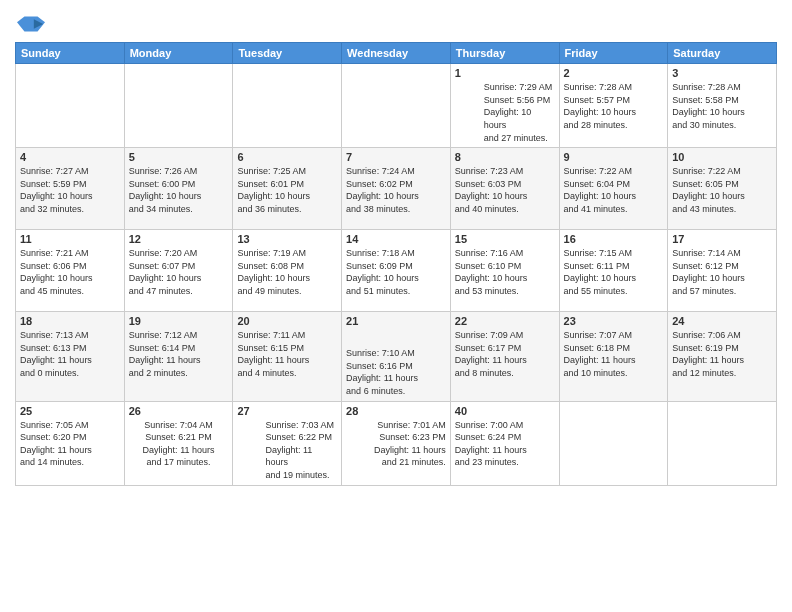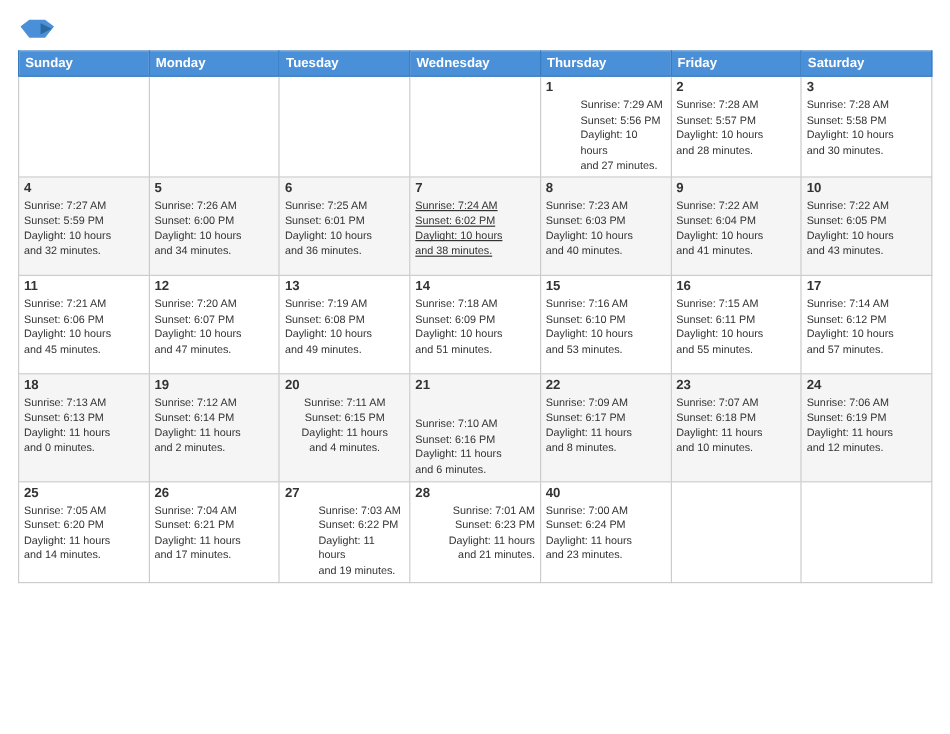--- a/index.html
+++ b/index.html
@@ -176,21 +176,21 @@
           </td>
           <td>
             <div class="day-number">6</div>
             <div class="day-info" style="white-space: pre-line;">Sunrise: 7:25 AM
 Sunset: 6:01 PM
 Daylight: 10 hours
 and 36 minutes.</div>
           </td>
           <td>
             <div class="day-number">7</div>
-            <div class="day-info" style="white-space: pre-line; text-decoration: underline;">Sunrise: 7:24 AM
+            <div class="day-info" style="white-space: pre-line;">Sunrise: 7:24 AM
 Sunset: 6:02 PM
 Daylight: 10 hours
 and 38 minutes.</div>
           </td>
           <td>
             <div class="day-number">8</div>
             <div class="day-info" style="white-space: pre-line;">Sunrise: 7:23 AM
 Sunset: 6:03 PM
 Daylight: 10 hours
 and 40 minutes.</div>
@@ -271,21 +271,21 @@
           </td>
           <td>
             <div class="day-number">19</div>
             <div class="day-info" style="white-space: pre-line;">Sunrise: 7:12 AM
 Sunset: 6:14 PM
 Daylight: 11 hours
 and 2 minutes.</div>
           </td>
           <td>
             <div class="day-number">20</div>
-            <div class="day-info" style="white-space: pre-line; text-align: center;">Sunrise: 7:11 AM
+            <div class="day-info" style="white-space: pre-line;">Sunrise: 7:11 AM
 Sunset: 6:15 PM
 Daylight: 11 hours
 and 4 minutes.</div>
           </td>
           <td>
             <div class="day-number">21</div>
             <div class="day-info" style="white-space: pre-line; margin-top: 20px;">Sunrise: 7:10 AM
 Sunset: 6:16 PM
 Daylight: 11 hours
 and 6 minutes.</div>
@@ -315,21 +315,21 @@
         <tr>
           <td>
             <div class="day-number">25</div>
             <div class="day-info" style="white-space: pre-line;">Sunrise: 7:05 AM
 Sunset: 6:20 PM
 Daylight: 11 hours
 and 14 minutes.</div>
           </td>
           <td>
             <div class="day-number">26</div>
-            <div class="day-info" style="white-space: pre-line;">Sunrise: 7:04 AM
+            <div class="day-info" style="white-space: pre-line; text-align: center;">Sunrise: 7:04 AM
 Sunset: 6:21 PM
 Daylight: 11 hours
 and 17 minutes.</div>
           </td>
           <td>
             <div class="day-number">27</div>
             <div class="day-info" style="white-space: pre-line; margin-left: 28px;">Sunrise: 7:03 AM
 Sunset: 6:22 PM
 Daylight: 11 hours
 and 19 minutes.</div>

